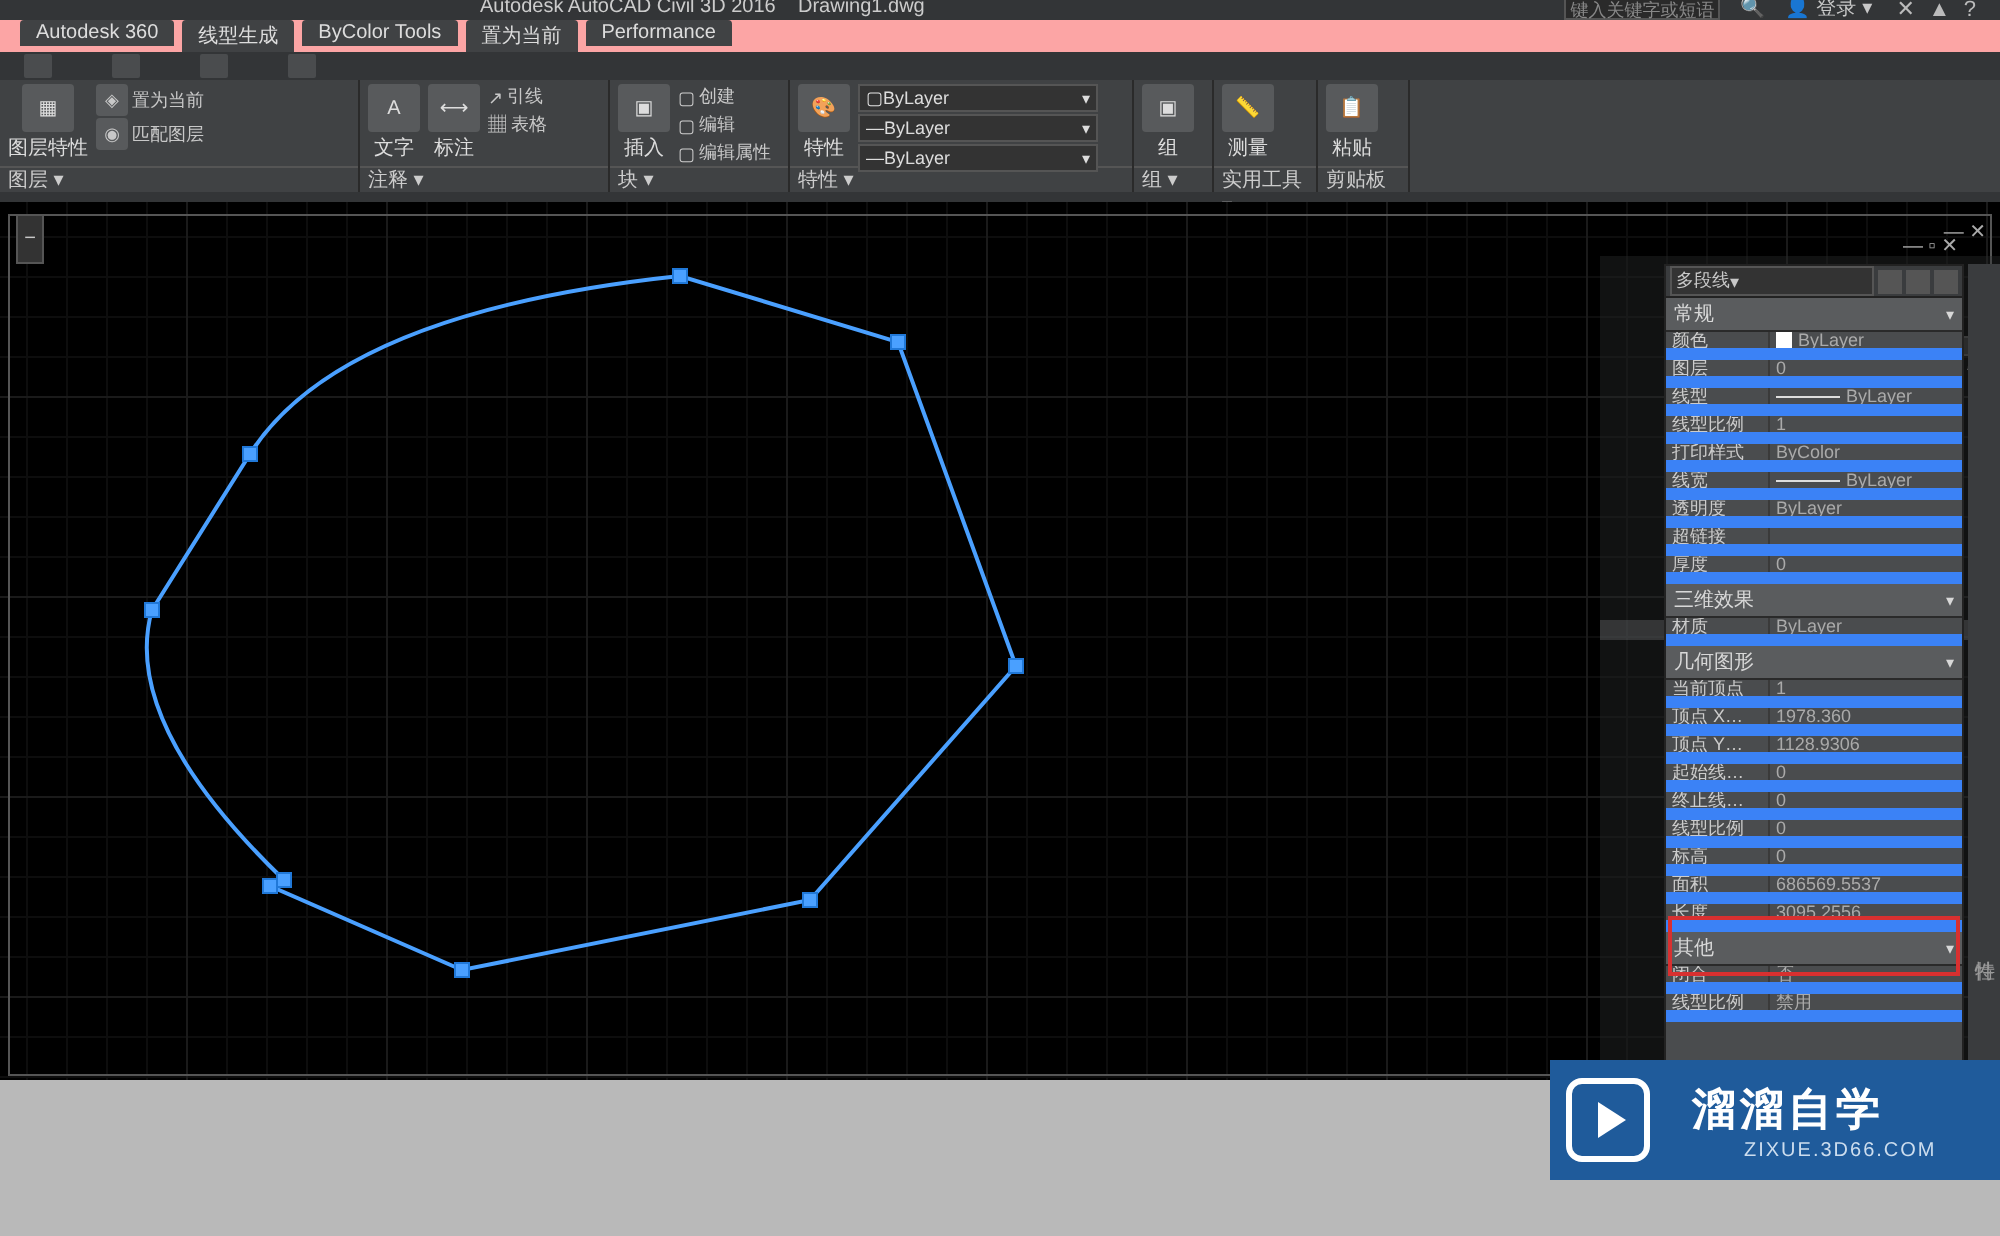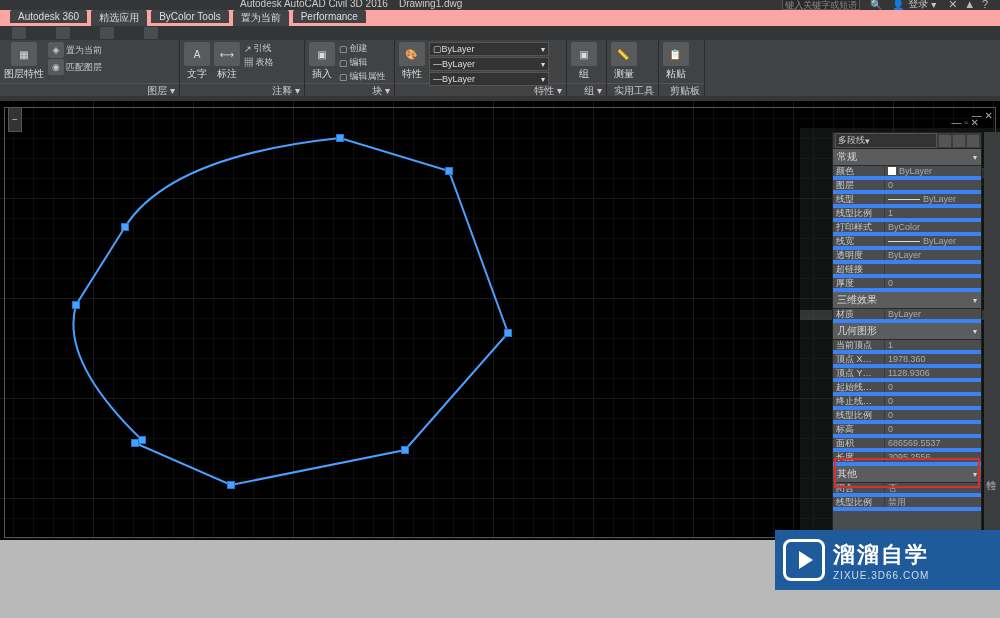--- a/index.html
+++ b/index.html
@@ -31,21 +31,21 @@
   .tab { background: #404244; color: #ddd; font-size: 10px; padding: 1px 8px; border-radius: 2px 2px 0 0; }
 
   
   .qa-row { height: 14px; display: flex; gap: 30px; padding-left: 12px; align-items:center;}
   .qa-row .btn { background:#4a4c4e; width:14px; height:12px; border-radius:1px; display:flex; align-items:center; justify-content:center;}
 
   
   .ribbon { height: 56px; background: #404244; display: flex; }
   .panel { border-right: 1px solid #2a2a2a; display: flex; flex-direction: column; justify-content: space-between;}
   .panel-body { display:flex; align-items:flex-start; padding:2px 4px; gap:4px; height:42px;}
-  .panel-title { font-size: 10px; color: #ccc; text-align: right; border-top:1px solid #555; padding:0 4px; height:13px; line-height:13px;}
+  .panel-title { font-size: 10px; color: #ccc; text-align: left; border-top:1px solid #555; padding:0 4px; height:13px; line-height:13px;}
   .rbtn { display:flex; flex-direction:column; align-items:center; justify-content:center; color:#ddd; font-size:10px; gap:1px;}
   .ricon { width:26px; height:24px; background:#585a5c; border-radius:2px; display:flex; align-items:center; justify-content:center;}
   .ricon.sm { width:16px; height:16px; }
   .stack { display:flex; flex-direction:column; gap:1px; font-size:9px;}
   .rowitem { display:flex; align-items:center; gap:2px;}
   .dropdown { background:#333; border:1px solid #555; color:#ddd; font-size:9px; height:14px; width:120px; display:flex; align-items:center; padding:0 3px; position:relative;}
   .dropdown::after { content:"▾"; position:absolute; right:3px; font-size:8px;}
 
   
   .workarea { position:absolute; left:0; top:101px; right:0; bottom:0; background:#000; }
@@ -74,39 +74,39 @@
     position:absolute; right:18px; top:132px; width:150px; height:400px;
     background:#4a4c4e; border:1px solid #222;
     font-size:10px;
   }
   .pal-close { position:absolute; right:2px; top:-16px; color:#aaa; font-size:10px;}
   .pal-head { display:flex; align-items:center; background:#3a3c3e; height:16px; padding:0 2px; border-bottom:1px solid #222;}
   .pal-head .sel { flex:1; background:#333; border:1px solid #555; font-size:9px; padding:0 2px; display:flex; align-items:center; }
   .pal-head .picon { width:12px; height:12px; background:#555; margin-left:2px;}
   .section { background:#5a5c5e; color:#d8d8d8; padding:1px 4px; border-bottom:1px solid #2a2a2a; display:flex; justify-content:space-between; align-items:center;}
   .section .chev { font-size:8px;}
-  .prop { display:flex; border-bottom:4px solid #3b82f6; height:14px;text-align:right;}
+  .prop { display:flex; border-bottom:6px solid #3b82f6; height:14px;text-align:right;}
   .prop .k { width:52px; padding:0 3px; color:#ccc; font-size:9px; display:flex; align-items:center; border-right:1px solid #3a3a3a; white-space:nowrap; overflow:hidden;}
   .prop .v { flex:1; padding:0 3px; color:#aaa; font-size:9px; display:flex; align-items:center; white-space:nowrap; overflow:hidden;}
   .prop .v .sw { width:8px; height:8px; background:#fff; margin-right:3px;}
   .prop .v .line { border-top:1px solid #ddd; width:32px; margin-right:3px;}
   .hilite { position:absolute; border:2px solid #d83030; pointer-events:none;}
 
   
   .bottom { position:absolute; left:0; right:0; bottom:0; height:78px; background:#b9b9b9;}
 
   
   .watermark {
     position:absolute; right:0; bottom:28px; width:225px; height:60px;
-    background:#1f5b9b; display:flex; align-items:center; gap:8px; padding:0 8px;
+    background:#1f5b9b; display:flex; align-items:center; gap:21px; padding:0 8px;
   }
   .watermark .play { width:42px; height:42px; border:3px solid #fff; border-radius:8px; display:flex; align-items:center; justify-content:center;}
   .watermark .play::after { content:""; border-left:14px solid #fff; border-top:9px solid transparent; border-bottom:9px solid transparent; margin-left:4px;}
   .watermark .txt1 { color:#fff; font-size:22px; font-weight:bold; letter-spacing:2px;}
-  .watermark .txt2 { color:#cde; font-size:10px; letter-spacing:1px;}
+  .watermark .txt2 { color:#cde; font-size:10px; letter-spacing:1px;margin-left:26px;}
 
   
   .rstrip { position:absolute; right:0; top:132px; width:16px; height:400px; background:#3a3c3e;}
   .rstrip span { writing-mode:vertical-rl; font-size:10px; color:#999; display:block; margin-top:340px;}
 
   
   .palbg { position:absolute; right:0; top:128px; width:200px; bottom:80px; background:#2a2c2e; opacity:.4;}
   .palbg2 { position:absolute; right:0; top:310px; width:200px; height:10px; background:#6a6c6e; opacity:.4;}
   .palete { position:absolute; right:2px; top:157px; font-size:14px; color:#888;}
 </style>
@@ -126,21 +126,21 @@
     <span class="icons">
       <span>✕</span>
       <span>▲</span>
       <span>?</span>
     </span>
   </div>
 </div>
 
 <div class="tabrow">
   <div class="tab">Autodesk 360</div>
-  <div class="tab">精选应用</div>
+  <div class="tab">线型生成</div>
   <div class="tab">ByColor Tools</div>
   <div class="tab">置为当前</div>
   <div class="tab">Performance</div>
 </div>
 
 <div class="qa-row">
   <span class="btn"></span>
   <span class="btn"></span>
   <span class="btn"></span>
   <span class="btn"></span>

